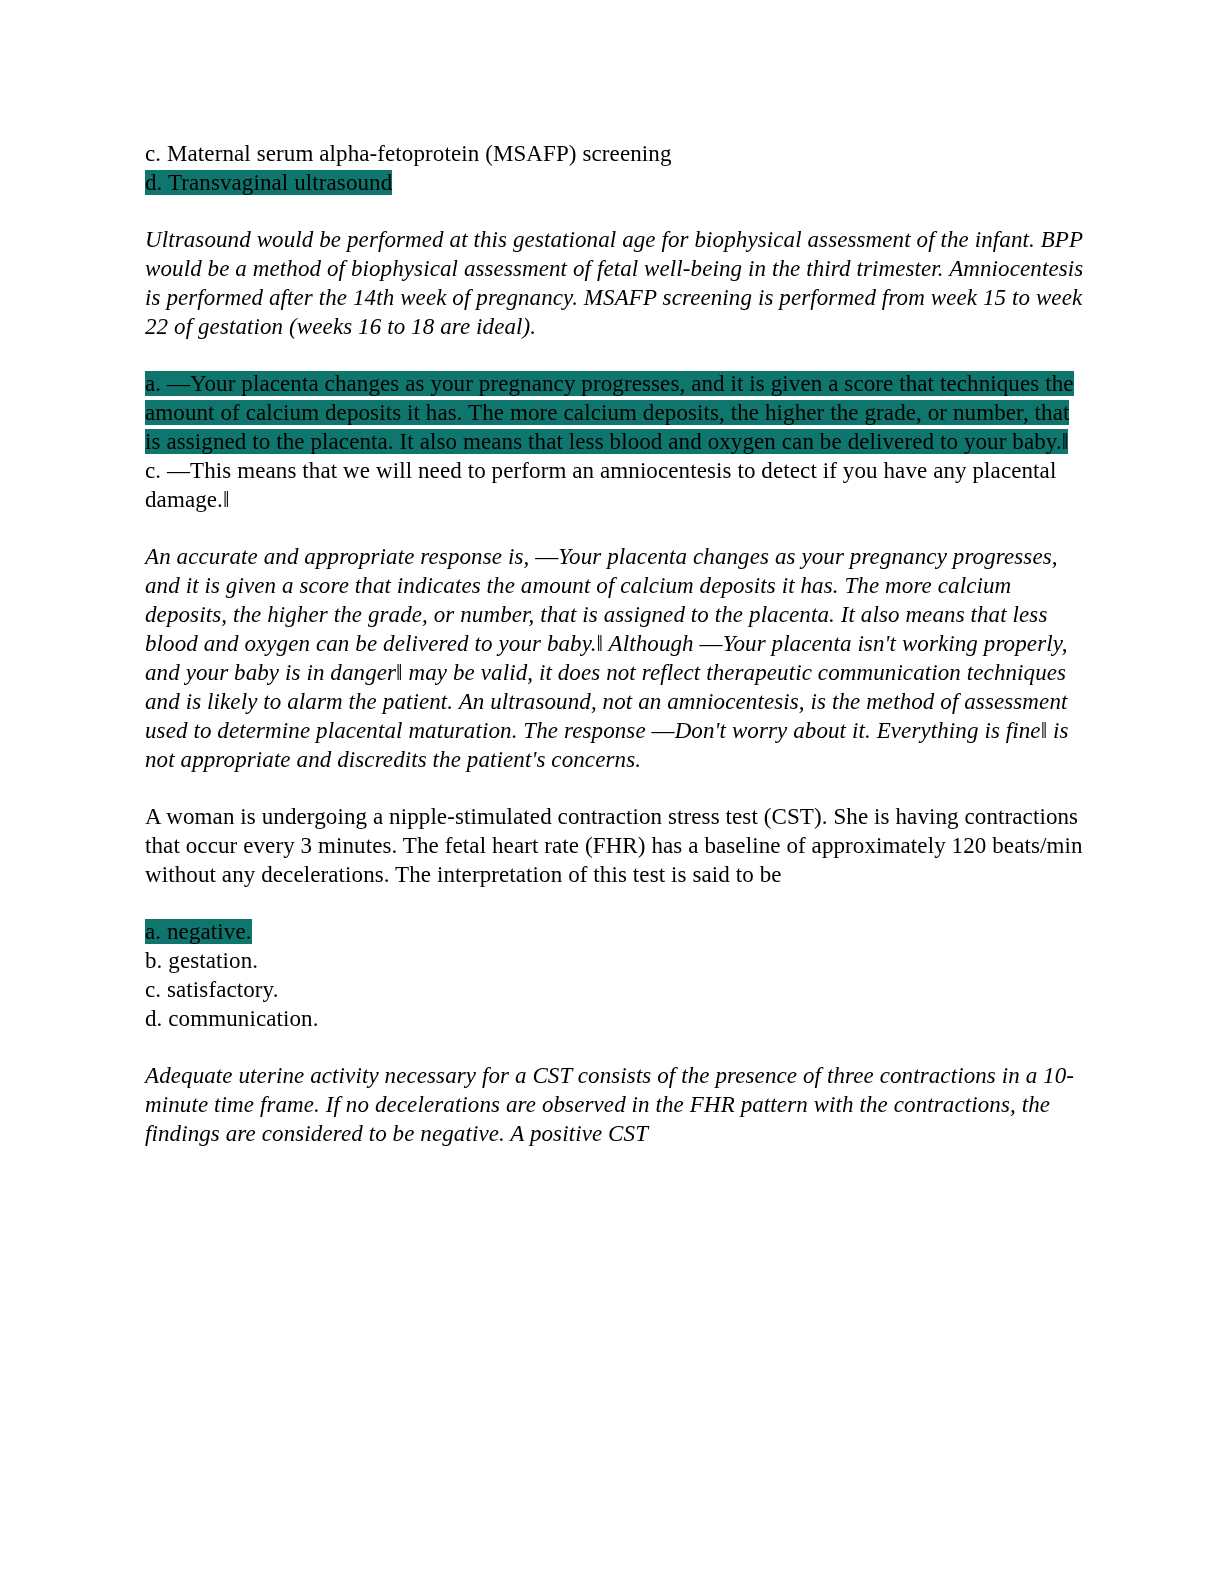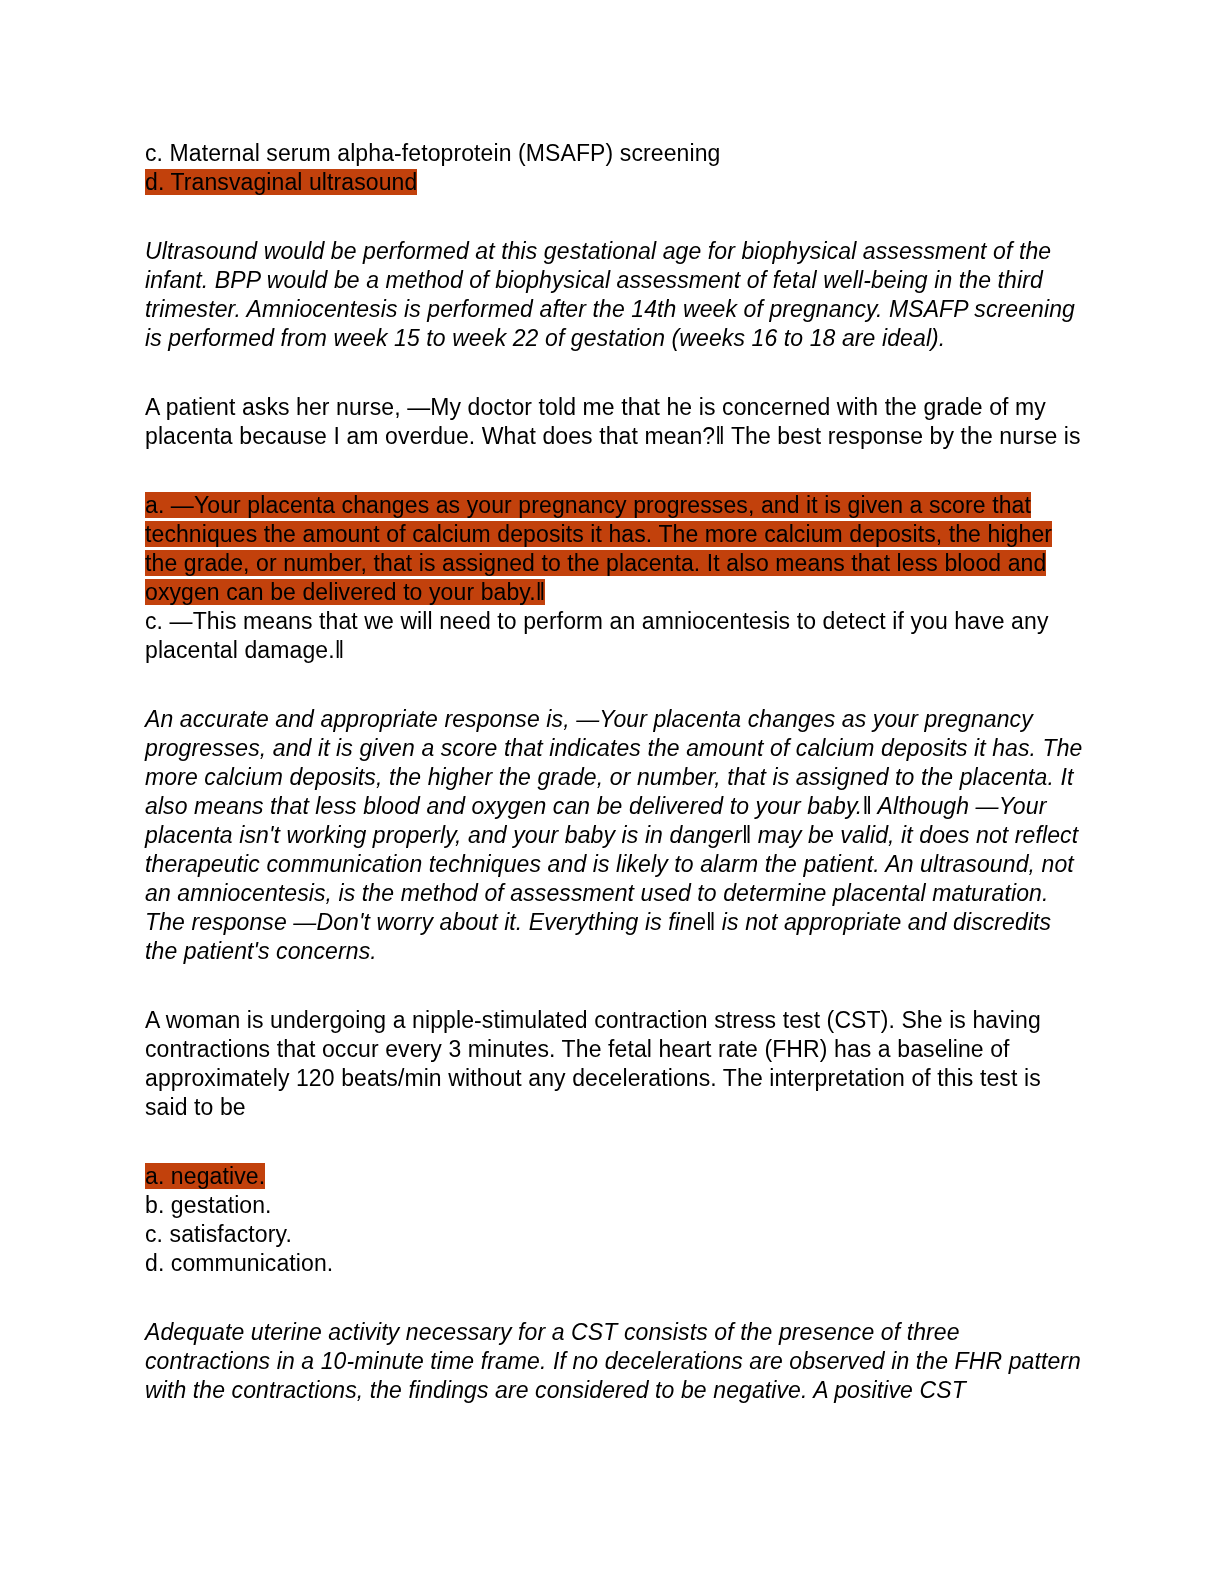--- a/index.html
+++ b/index.html
@@ -6,51 +6,50 @@
     margin: 0;
     padding: 0;
     background: #ffffff;
   }
   .page {
     position: relative;
     width: 1115px;
     height: 1584px;
     background: #ffffff;
     overflow: hidden;
-    font-family: Liberation Sans, sans-serif;
+    font-family: Liberation Serif, serif;
     color: #000000;
   }
   .doc {
     position: absolute;
     left: 145px;
     top: 139px;
     width: 940px;
     font-size: 23px;
     line-height: 29px;
     letter-spacing: 0.1px;
   }
   .doc p { margin: 0; }
-  .block + .block { margin-top: 40px; }
+  .block + .block { margin-top: 28px; }
   .rationale { font-style: italic; }
-  .hl { background-color: #c2410c; }
+  .hl { background-color: #0f766e; }
 </style>
 </head>
 <body>
 
 <div class="page">
   <div class="doc">
 
     <div class="block option-group">
       <p><span>c. Maternal serum alpha-fetoprotein (MSAFP) screening</span></p>
       <p><span class="hl">d. Transvaginal ultrasound</span></p>
     </div>
 
     <p class="block rationale">Ultrasound would be performed at this gestational age for biophysical assessment of the infant. BPP would be a method of biophysical assessment of fetal well-being in the third trimester. Amniocentesis is performed after the 14th week of pregnancy. MSAFP screening is performed from week 15 to week 22 of gestation (weeks 16 to 18 are ideal).</p>
 
-    <p class="block question">A patient asks her nurse, ―My doctor told me that he is concerned with the grade of my placenta because I am overdue. What does that mean?‖ The best response by the nurse is</p>
 
     <div class="block option-group">
       <p><span class="hl">a. ―Your placenta changes as your pregnancy progresses, and it is given a score that techniques the amount of calcium deposits it has. The more calcium deposits, the higher the grade, or number, that is assigned to the placenta. It also means that less blood and oxygen can be delivered to your baby.‖</span></p>
       <p><span>c. ―This means that we will need to perform an amniocentesis to detect if you have any placental damage.‖</span></p>
     </div>
 
     <p class="block rationale">An accurate and appropriate response is, ―Your placenta changes as your pregnancy progresses, and it is given a score that indicates the amount of calcium deposits it has. The more calcium deposits, the higher the grade, or number, that is assigned to the placenta. It also means that less blood and oxygen can be delivered to your baby.‖ Although ―Your placenta isn't working properly, and your baby is in danger‖ may be valid, it does not reflect therapeutic communication techniques and is likely to alarm the patient. An ultrasound, not an amniocentesis, is the method of assessment used to determine placental maturation. The response ―Don't worry about it. Everything is fine‖ is not appropriate and discredits the patient's concerns.</p>
 
     <p class="block question">A woman is undergoing a nipple-stimulated contraction stress test (CST). She is having contractions that occur every 3 minutes. The fetal heart rate (FHR) has a baseline of approximately 120 beats/min without any decelerations. The interpretation of this test is said to be</p>
 

